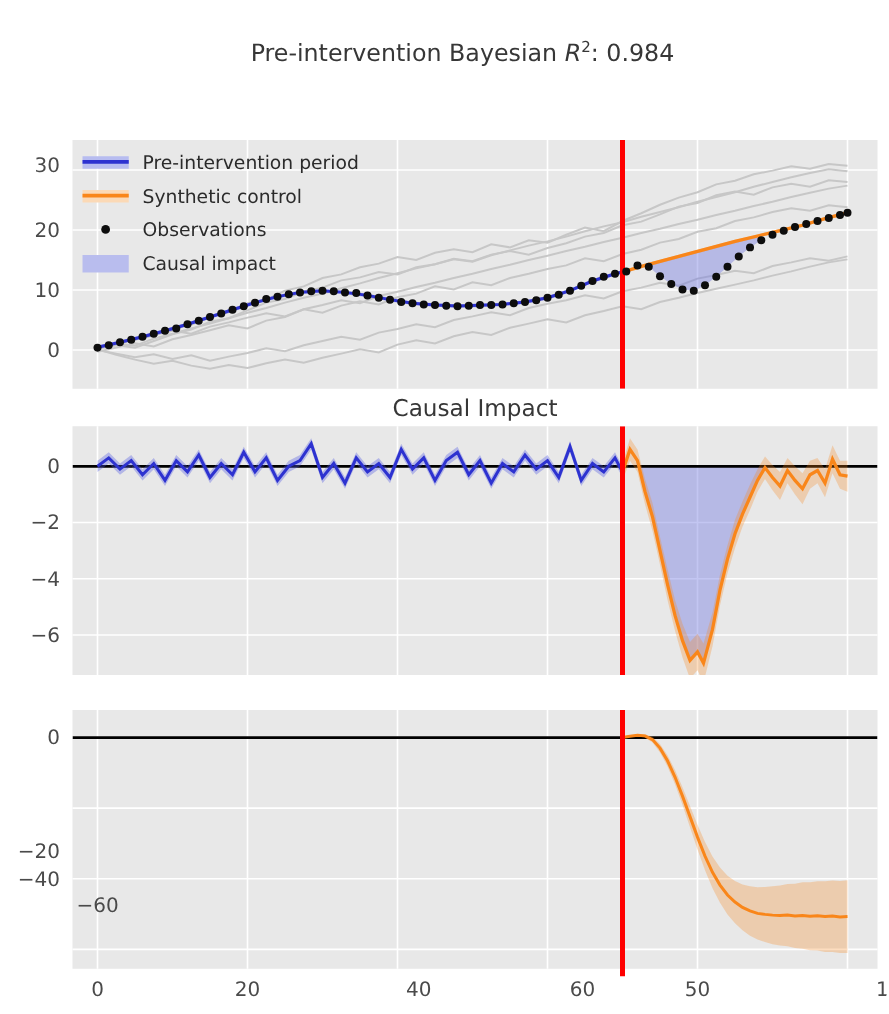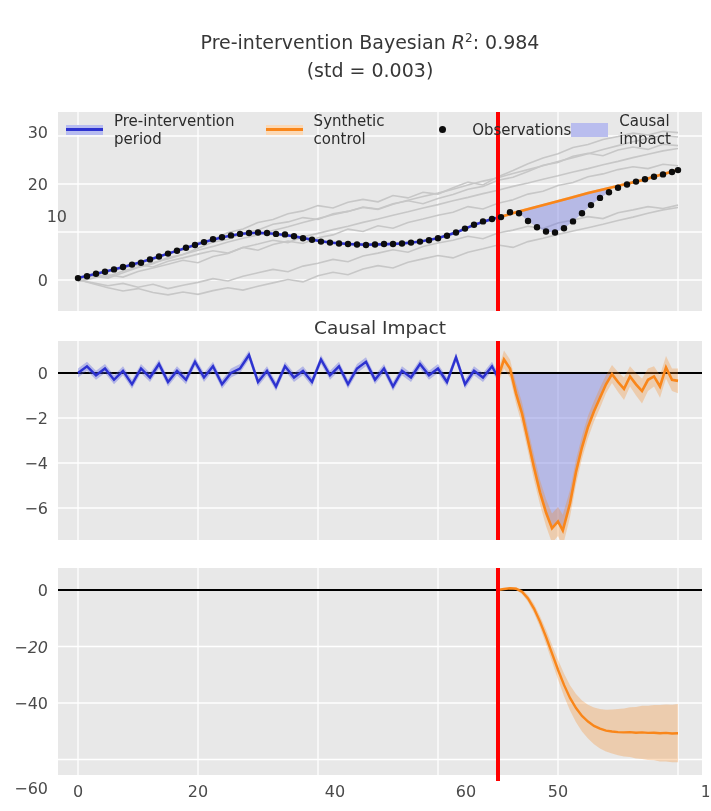--- a/index.html
+++ b/index.html
@@ -10,21 +10,21 @@
              font-size:19px;color:#373737;line-height:28px;}
   .fig-title .rsym{font-style:italic;}
   .fig-title sup{font-size:12px;}
   .panel-title{position:absolute;left:58px;width:644px;text-align:center;
                font-size:18.5px;color:#373737;}
   #panel-title-2{top:317px;}
   #panel-title-3{top:543px;}
   .tick{position:absolute;font-size:16px;color:#4a4a4a;white-space:nowrap;}
   .ytick{width:48px;left:0;text-align:right;transform:translateY(-50%);}
   .xtick{top:782px;transform:translateX(-50%);}
-  .legend{position:absolute;left:66px;top:119px;display:flex;flex-direction:row;row-gap:6px;}
+  .legend{position:absolute;left:66px;top:119px;display:flex;flex-direction:column;row-gap:6px;}
   .legend-row{display:flex;align-items:center;height:21px;}
   .swatch{width:37px;height:14px;position:relative;margin-right:11px;flex:none;}
   .swatch .band{position:absolute;left:0;right:0;top:2px;bottom:2px;}
   .swatch .line{position:absolute;left:0;right:0;top:5.5px;height:3px;}
   .swatch .dot{position:absolute;left:15px;top:3.5px;width:7px;height:7px;border-radius:50%;}
   .swatch .patch{position:absolute;left:0;right:0;top:0;bottom:0;}
   .legend-label{font-size:15px;color:#2b2b2b;}
 </style>
 </head>
 <body>
@@ -180,21 +180,20 @@
       </g>
       <g clip-path="url(#cp2)">
         <line x1="58" x2="702" y1="590" y2="590" stroke="#000000" stroke-width="2.2"></line>
         <path d="M498.0,589.6L504.0,588.4L510.0,587.5L516.0,587.3L522.0,589.4L528.0,595.1L534.0,604.1L540.0,616.0L546.0,629.8L552.0,644.8L558.0,659.8L564.0,673.6L570.0,685.2L576.0,694.0L582.0,700.5L588.0,704.7L594.0,707.5L600.0,708.9L606.0,709.8L612.0,709.5L618.0,708.9L624.0,708.4L630.0,707.2L636.0,707.0L642.0,705.8L648.0,705.8L654.0,705.0L660.0,705.0L666.0,704.4L672.0,704.7L678.0,704.1L678.0,762.3L672.0,762.3L666.0,761.5L660.0,761.5L654.0,760.3L648.0,760.1L642.0,758.9L636.0,758.4L630.0,757.0L624.0,756.4L618.0,755.3L612.0,753.6L606.0,751.6L600.0,748.5L594.0,744.2L588.0,738.6L582.0,731.5L576.0,722.2L570.0,710.6L564.0,696.2L558.0,679.6L552.0,661.8L546.0,644.0L540.0,627.3L534.0,613.2L528.0,601.9L522.0,594.0L516.0,590.1L510.0,589.2L504.0,589.6L498.0,590.4Z" fill="rgba(249,134,26,0.28)" stroke="none"></path>
         <path d="M498.0,590.0L504.0,589.0L510.0,588.3L516.0,588.7L522.0,591.7L528.0,598.5L534.0,608.6L540.0,621.6L546.0,636.9L552.0,653.3L558.0,669.7L564.0,684.9L570.0,697.9L576.0,708.1L582.0,716.0L588.0,721.6L594.0,725.9L600.0,728.7L606.0,730.7L612.0,731.5L618.0,732.1L624.0,732.4L630.0,732.1L636.0,732.7L642.0,732.4L648.0,732.9L654.0,732.7L660.0,733.2L666.0,732.9L672.0,733.5L678.0,733.2" stroke="#f9861a" stroke-width="2.4" fill="none"></path>
       </g>
       <line x1="498" x2="498" y1="568" y2="781" stroke="#ff0000" stroke-width="4"></line>
     </svg>
 
   <div class="fig-title"><span><span>Pre-intervention Bayesian </span><span class="rsym">R</span><sup>2</sup><span>: 0.984</span></span><br>
-    <span>(std = 0.003)</span>
   </div>
 
   <div class="panel-title" id="panel-title-2">Causal Impact</div>
 
   <div class="legend">
     <div class="legend-row">
       <span class="swatch">
           <span class="band" style="background: rgb(183, 188, 240);"></span>
           <span class="line" style="background: rgb(45, 50, 208);"></span>
         </span>
@@ -216,31 +215,31 @@
     <div class="legend-row">
       <span class="swatch">
           <span class="patch" style="background: rgb(185, 189, 238);"></span>
         </span>
       <span class="legend-label">Causal impact</span>
     </div>
   </div>
 
   <div id="tick-layer">
       <div class="tick ytick" style="top: 280px;">0</div>
-      <div class="tick ytick" style="top: 216px; padding-left: 19px;">10</div>
+      <div class="tick ytick" style="top: 232px;">10</div>
       <div class="tick ytick" style="top: 184px;">20</div>
       <div class="tick ytick" style="top: 132px;">30</div>
       <div class="tick ytick" style="top: 373px;">0</div>
       <div class="tick ytick" style="top: 418px;">−2</div>
       <div class="tick ytick" style="top: 463px;">−4</div>
       <div class="tick ytick" style="top: 508px;">−6</div>
       <div class="tick ytick" style="top: 590px;">0</div>
-      <div class="tick ytick" style="top: 647px; font-style: italic;">−20</div>
+      <div class="tick ytick" style="top: 681px;">−20</div>
       <div class="tick ytick" style="top: 703px;">−40</div>
-      <div class="tick ytick" style="top: 788px;">−60</div>
+      <div class="tick ytick" style="top: 724px; padding-left: 47px;">−60</div>
       <div class="tick xtick" style="left: 78px;">0</div>
       <div class="tick xtick" style="left: 198px;">20</div>
       <div class="tick xtick" style="left: 335px;">40</div>
       <div class="tick xtick" style="left: 438px; margin-left: 28px;">60</div>
       <div class="tick xtick" style="left: 558px;">50</div>
       <div class="tick xtick" style="left: 716px;">100</div>
     </div>
 </div>
 
 </body></html>

